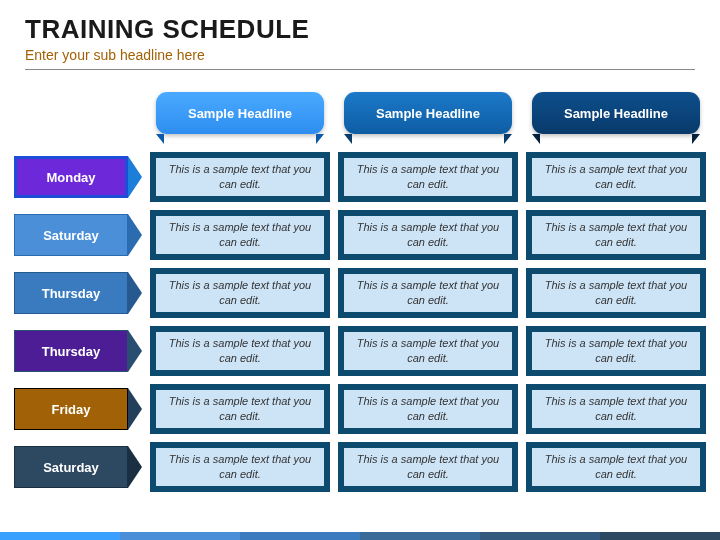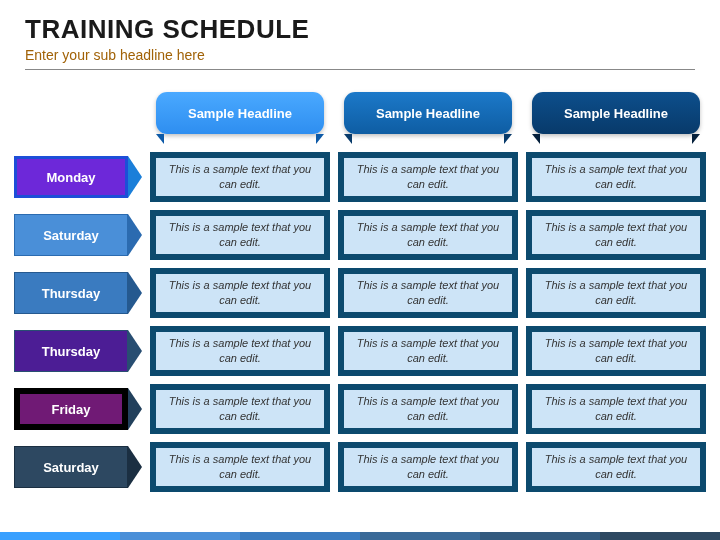--- a/index.html
+++ b/index.html
@@ -27,21 +27,21 @@
 .rowhead-arrow{position:absolute;right:0;top:4px;bottom:4px;width:14px}
 .rowhead-arrow::after{content:"";position:absolute;left:0;top:0;bottom:0;width:0;height:0;border-top:21px solid transparent;border-bottom:21px solid transparent;border-left:14px solid}
 .r0 .rowhead-inner{background:#6d28d9;border:3px solid #1d4ed8}
 .r0 .rowhead-arrow::after{border-left-color:#1b7fd9}
 .r1 .rowhead-inner{background:#4a8fd8;border:1px solid #2b6bb0}
 .r1 .rowhead-arrow::after{border-left-color:#2b6bb0}
 .r2 .rowhead-inner{background:#3a7bc0;border:1px solid #25598f}
 .r2 .rowhead-arrow::after{border-left-color:#25598f}
 .r3 .rowhead-inner{background:#4c1d95;border:1px solid #284e72}
 .r3 .rowhead-arrow::after{border-left-color:#284e72}
-.r4 .rowhead-inner{background:#701a75;border:6px solid #000000}
+.r4 .rowhead-inner{background:#a16207;border:1px solid #000000}
 .r4 .rowhead-arrow::after{border-left-color:#22405c}
 .r5 .rowhead-inner{background:#2d4861;border:1px solid #1b2f42}
 .r5 .rowhead-arrow::after{border-left-color:#1b2f42}
 .cell{height:50px;background:#cde4f7;border:6px solid #0c4a6e;display:flex;align-items:center;justify-content:center;text-align:center;font-size:11px;font-style:italic;color:#333;line-height:1.35;padding:0 6px}
 .bottombar{position:absolute;left:0;right:0;bottom:0;height:8px;display:flex}
 .bottombar div{flex:1}
 .bb0{background:#39a0ff}.bb1{background:#4a8fd8}.bb2{background:#3a7bc0}.bb3{background:#3a6a98}.bb4{background:#335a7e}.bb5{background:#2d4861}
 </style>
 </head>
 <body>

